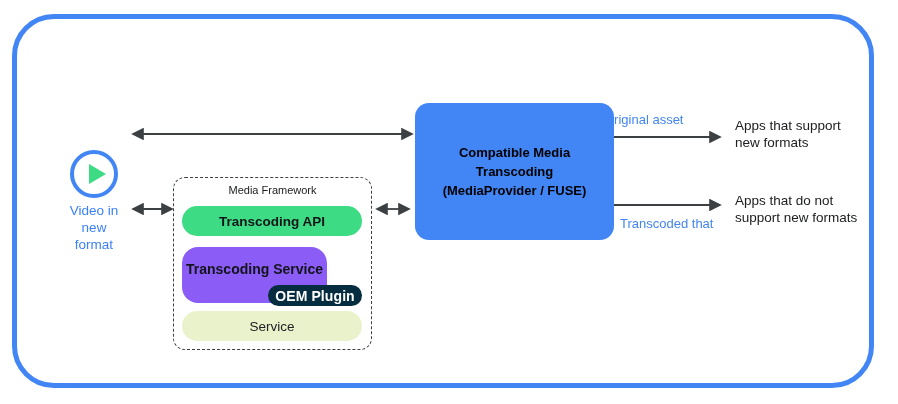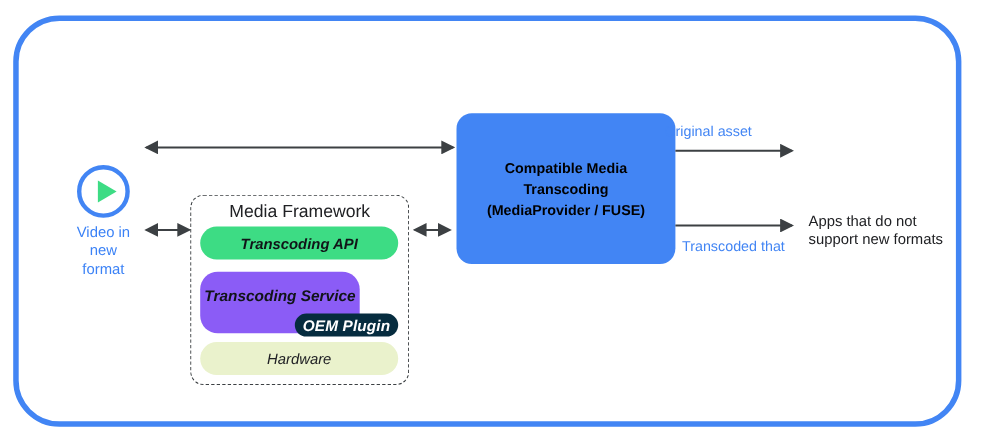--- a/index.html
+++ b/index.html
@@ -74,32 +74,31 @@
     border-radius: 12px;
     box-sizing: border-box;
     background: transparent;
   }
   #media-framework-title {
     position: absolute;
     left: 173px;
     top: 184px;
     width: 199px;
     text-align: center;
-    font-size: 16px;
+    font-size: 11px;
     color: #202124;
   }
 
   .pill {
     position: absolute;
     display: flex;
     align-items: center;
     justify-content: center;
     box-sizing: border-box;
     text-align: center;
-    font-style: italic;
   }
   #pill-transcoding-api {
     left: 182px;
     top: 206px;
     width: 180px;
     height: 30px;
     background: #3ddc84;
     border-radius: 15px;
     font-size: 13.5px;
     font-weight: bold;
@@ -241,21 +240,21 @@
 
   <div id="media-framework"></div>
   <div id="media-framework-title">Media Framework</div>
 
   <div class="pill" id="pill-transcoding-api">Transcoding API</div>
 
   <div class="pill" id="pill-transcoding-service">Transcoding Service</div>
 
   <div class="pill" id="badge-oem-plugin">OEM Plugin</div>
 
-  <div class="pill" id="pill-hardware">Hardware</div>
+  <div class="pill" id="pill-hardware">Service</div>
 
   <div id="cmt-block">
     <div id="cmt-block-label">Compatible Media
 Transcoding
 (MediaProvider / FUSE)</div>
   </div>
 
   <svg class="arrow-svg" style="left:612px; top:126px;" width="116" height="22" viewBox="0 0 116 22">
     <defs>
       <marker id="ah-r4" markerWidth="7" markerHeight="7" refX="6" refY="3.5" orient="auto">
@@ -270,16 +269,18 @@
       <marker id="ah-r5" markerWidth="7" markerHeight="7" refX="6" refY="3.5" orient="auto">
         <path d="M0,0 L7,3.5 L0,7 z" fill="#3c4043"></path>
       </marker>
     </defs>
     <line x1="2" y1="11" x2="108" y2="11" stroke="#3c4043" stroke-width="1.8" marker-end="url(#ah-r5)"></line>
   </svg>
 
   <div class="edge-label" id="label-original-asset">Original asset</div>
   <div class="edge-label" id="label-transcoded-asset">Transcoded that</div>
 
+  <div class="sink-label" id="label-apps-support">Apps that support
+new formats</div>
   <div class="sink-label" id="label-apps-nosupport">Apps that do not
 support new formats</div>
 
 </div>
 
 </body></html>

